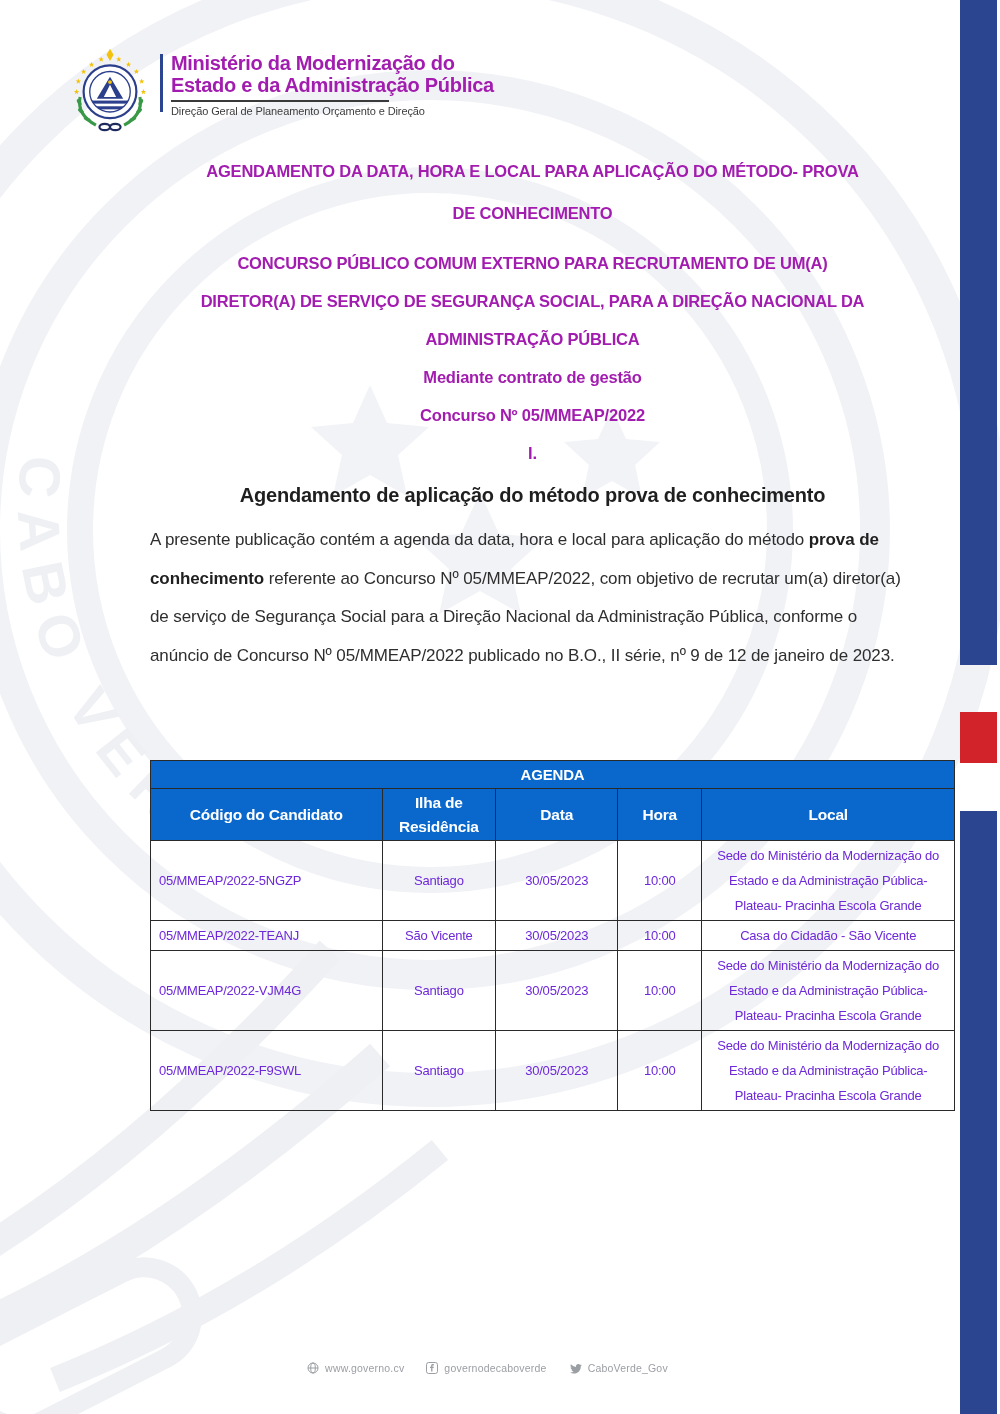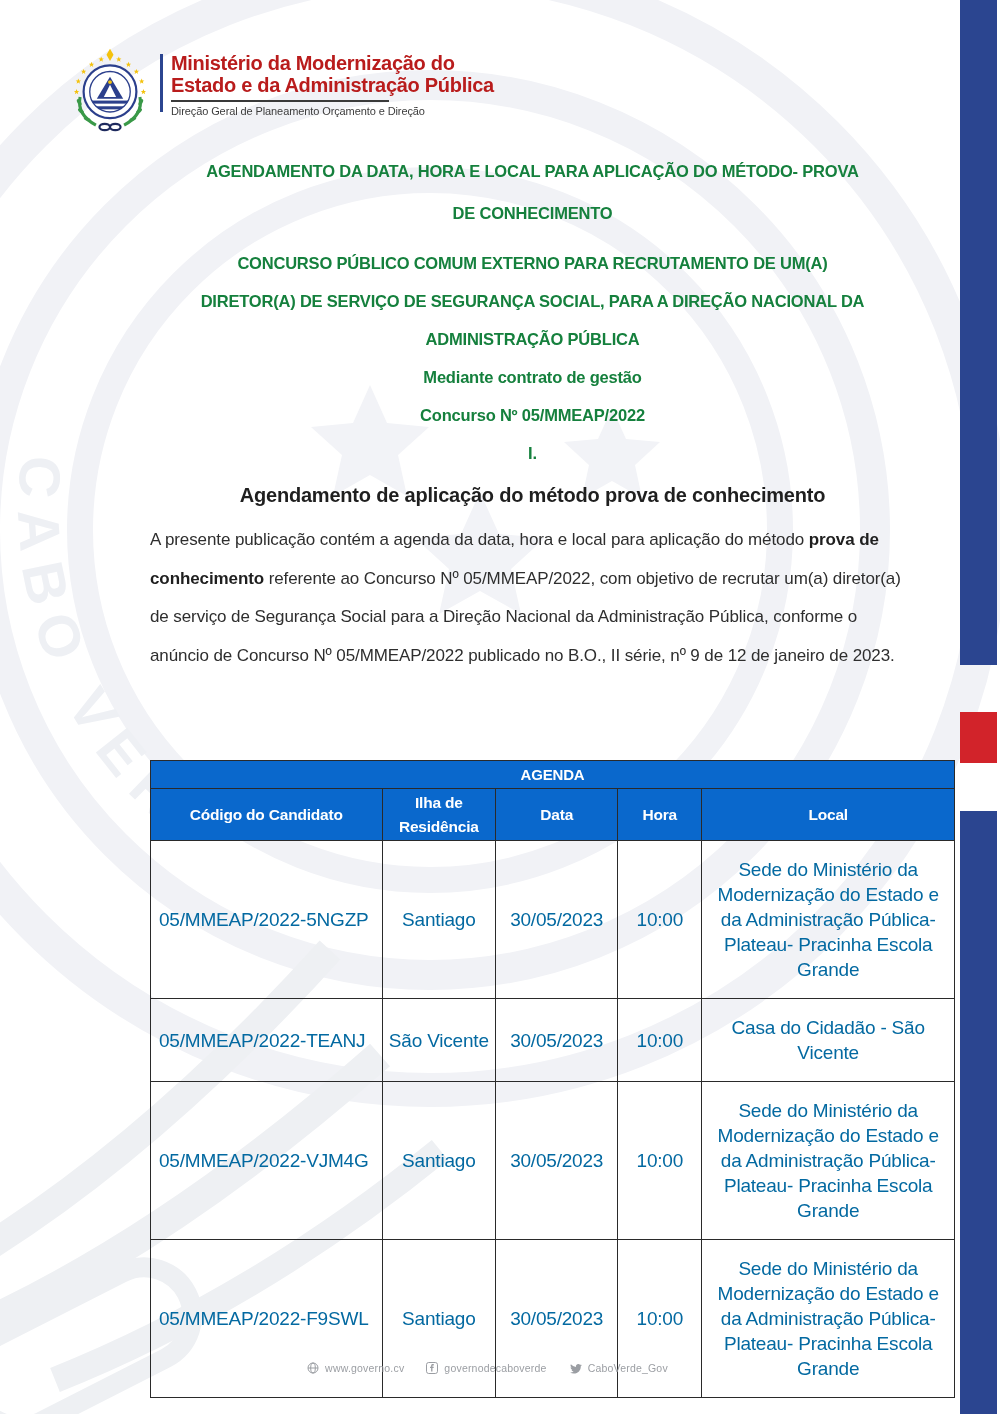--- a/index.html
+++ b/index.html
@@ -17,47 +17,47 @@
   .side-bar { position:absolute; right:3px; width:37px; }
   .side-bar.top  { top:0;    height:665px; background:#2b4590; }
   .side-bar.red  { top:712px; height:51px;  background:#d2232a; }
   .side-bar.bot  { top:811px; height:603px; background:#2b4590; }
 
   
   .brand { position:absolute; left:66px; top:46px; display:flex; align-items:flex-start; }
   .brand .emblem { width:88px; height:88px; flex:0 0 auto; }
   .brand .vline { width:3px; height:58px; background:#2b4590; margin:8px 8px 0 6px; }
   .brand .text-block { padding-top:6px; }
-  .ministry-name { font-size:20px; font-weight:bold; color:#b91c1c; line-height:22px; letter-spacing:-0.3px; }
+  .ministry-name { font-size:20px; font-weight:bold; color:#a21caf; line-height:22px; letter-spacing:-0.3px; }
   .brand .rule { height:2px; background:#3a3a3a; width:218px; margin:4px 0 3px 0; }
   .department { font-size:11px; color:#3c3c3c; letter-spacing:-0.1px; }
 
   
   .doc { position:absolute; left:150px; top:150px; width:765px; color:#2b2b2b; }
-  .title-line { text-align:center; font-weight:bold; font-size:16.5px; line-height:42px; letter-spacing:-0.2px; color:#15803d; }
+  .title-line { text-align:center; font-weight:bold; font-size:16.5px; line-height:42px; letter-spacing:-0.2px; color:#a21caf; }
   .title-line.tight { line-height:38px; }
   .spacer-sm { height:10px; }
   .section-heading { text-align:center; font-weight:bold; font-size:20px; margin-top:12px; color:#1f1f1f; letter-spacing:-0.2px; }
   .paragraph { margin-top:14px; font-size:17px; line-height:38.5px; color:#2e2e2e; letter-spacing:-0.1px; }
   .paragraph b { color:#1f1f1f; }
 
   
   .agenda-wrap { position:absolute; left:150px; top:760px; width:805px; }
   table.agenda { border-collapse:collapse; width:100%; table-layout:fixed; }
   table.agenda th, table.agenda td { border:1.5px solid #2a2a2a; }
   .th-agenda {
     background:#0a68cc; color:#ffffff; font-weight:bold; font-size:15px;
     text-align:center; height:28px; letter-spacing:-0.2px;
   }
   .th-col {
     background:#0a68cc; color:#ffffff; font-weight:bold; font-size:15.5px;
     text-align:center; height:52px; line-height:24px; padding:0 4px; letter-spacing:-0.2px;
   }
   table.agenda td {
-    font-size:19px; line-height:25px; padding:16px 6px; color:#0369a1;
+    font-size:13px; line-height:25px; padding:2px 6px; color:#6d28d9;
     vertical-align:middle; text-align:center; letter-spacing:-0.2px;
   }
   table.agenda td.codigo { text-align:left; padding-left:8px; }
 
   
   .footer {
     position:absolute; left:0; top:1362px; width:963px;
     display:flex; justify-content:center; align-items:center; gap:22px;padding-left:12px;
   }
   .footer .item { display:flex; align-items:center; gap:6px; color:#9b9ea3; font-size:10.5px; letter-spacing:0.2px; }

